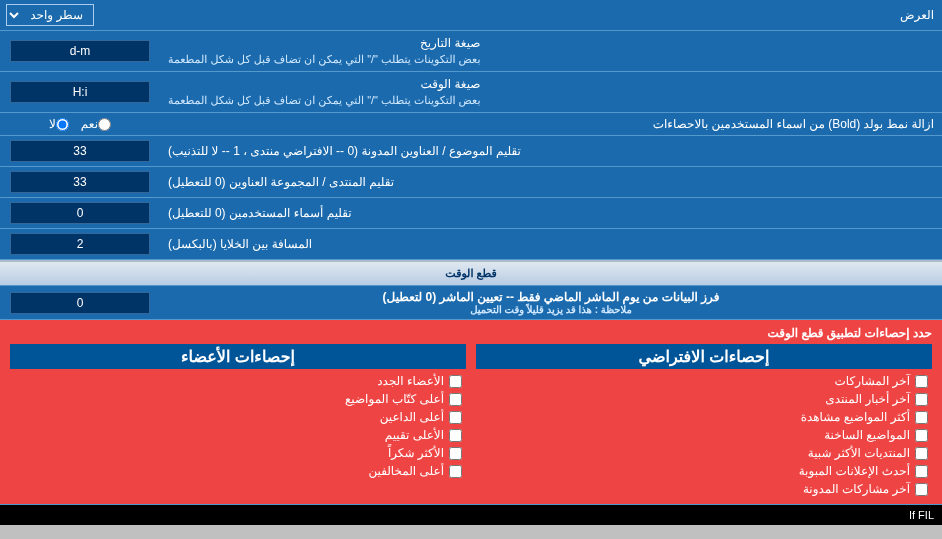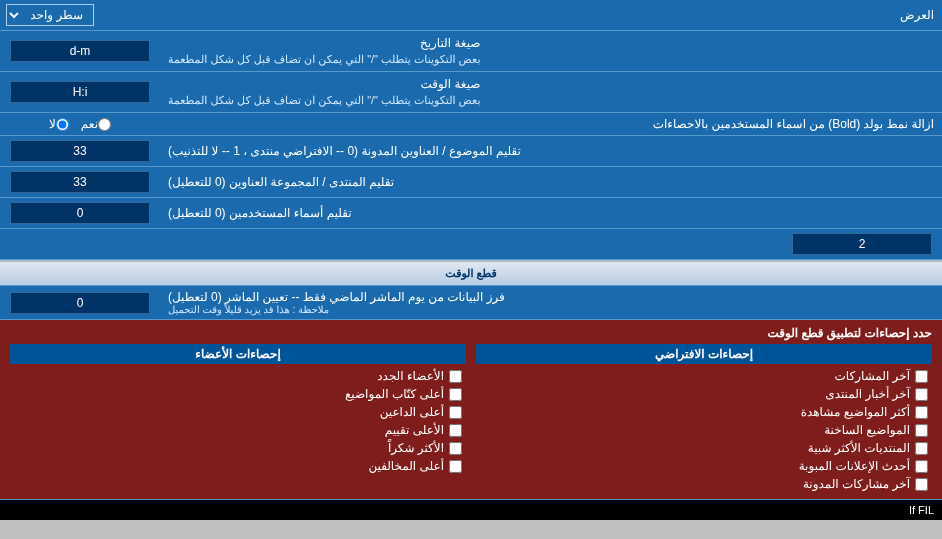--- a/index.html
+++ b/index.html
@@ -125,26 +125,27 @@
     
     .cutoff-row {
       display: flex;
       background: #1a6aad;
       border-bottom: 1px solid #5599cc;
       align-items: stretch;
     }
     .cutoff-label {
       flex: 1;
       color: #fff;
-      text-align: left;
+      text-align: center;
       padding: 4px 8px;
       font-size: 12px;
       display: flex;
       flex-direction: column;
       justify-content: center;
+      font-weight: bold;
     }
     .cutoff-label small {
       font-size: 10px;
       color: #d0e8ff;
     }
     .cutoff-control {
       padding: 4px 6px;
       display: flex;
       align-items: center;
       justify-content: center;
@@ -154,21 +155,21 @@
       background: #003366;
       color: #fff;
       border: 1px solid #336699;
       text-align: center;
       width: 140px;
       padding: 3px 6px;
       font-size: 12px;
     }
     
     .checkboxes-area {
-      background: #7f1d1d;
+      background: #ef4444;
       padding: 6px 10px;
       border-bottom: 1px solid #5599cc;
     }
     .checkboxes-title-row {
       display: flex;
       color: #fff;
       font-weight: bold;
       font-size: 12px;
       padding-bottom: 4px;
     }
@@ -179,21 +180,21 @@
     .checkbox-cols {
       display: flex;
       gap: 10px;
     }
     .checkbox-col {
       flex: 1;
     }
     .checkbox-col-header {
       color: #fff;
       font-weight: bold;
-      font-size: 12px;
+      font-size: 16px;
       text-align: center;
       background: #005599;
       padding: 3px 6px;
       margin-bottom: 3px;
     }
     .checkbox-item {
       display: flex;
       align-items: center;
       gap: 5px;
       color: #fff;
@@ -283,20 +284,21 @@
   </div>
 
   <div class="row">
     <div class="row-label">تقليم أسماء المستخدمين (0 للتعطيل)</div>
     <div class="row-control">
       <input type="text" value="0" style="">
     </div>
   </div>
 
   <div class="row">
+    <div class="row-label">المسافة بين الخلايا (بالبكسل)</div>
     <div class="row-control">
       <input type="text" value="2" style="">
     </div>
   </div>
 
   <div class="section-header">قطع الوقت</div>
 
   <div class="cutoff-row">
     <div class="cutoff-label">
       <div>فرز البيانات من يوم الماشر الماضي فقط -- تعيين الماشر (0 لتعطيل)</div>

